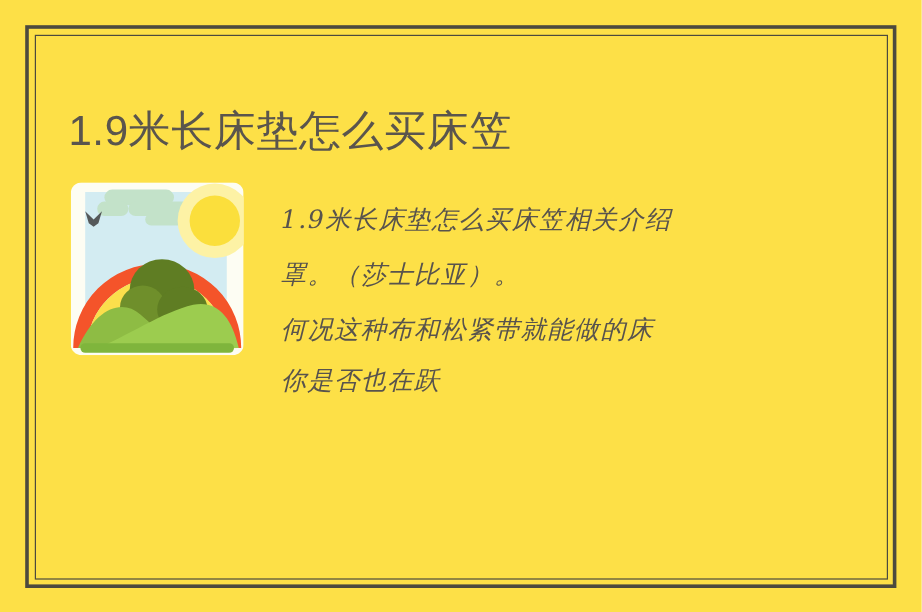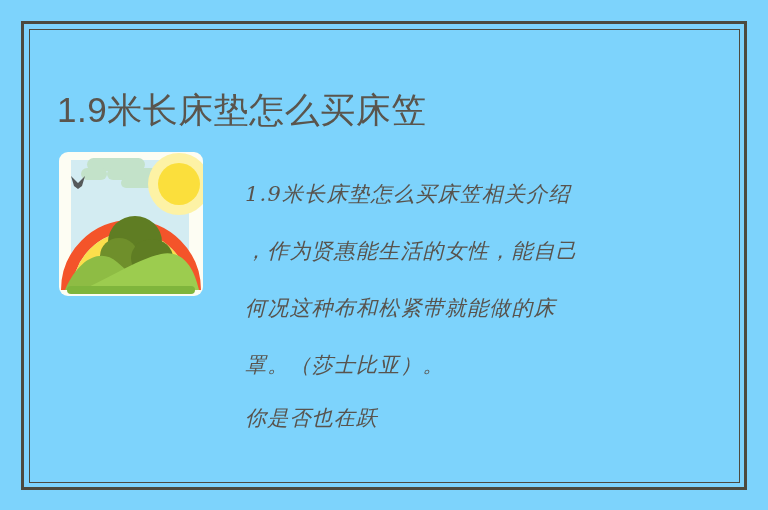--- a/index.html
+++ b/index.html
@@ -11,21 +11,21 @@
     height: 510px;
     background: #fdfdf3;
     font-family: "Liberation Sans", sans-serif;
     overflow: hidden;
   }
 
   #page {
     position: relative;
     width: 768px;
     height: 510px;
-    background: #7dd3fc;
+    background: #fde047;
     box-sizing: border-box;
   }
 
   
   .frame-outer {
     position: absolute;
     left: 21px;
     top: 21px;
     width: 726px;
     height: 469px;
@@ -90,21 +90,21 @@
     width: 450px;
     color: #58534d;
     font-size: 21px;
     line-height: 41px;
     letter-spacing: 1.2px;
     font-family: "DejaVu Serif", "Liberation Serif", serif;
     font-style: italic;
     font-weight: 400;
   }
   .body-text p {
-    margin: 16px;
+    margin: 5px;
     white-space: nowrap;
   }
   .body-text p.tight {
     line-height: 33px;
     font-family: Liberation Serif, serif;
   }
 </style>
 </head>
 <body>
 
@@ -151,20 +151,19 @@
 
           <path d="M8 140 C 22 108, 44 98, 60 112 C 76 126, 86 136, 104 140 Z" fill="#8ebc44"></path>
           <path d="M20 142 C 50 130, 78 110, 104 104 C 124 100, 136 114, 142 140 L20 142 Z" fill="#9ccc4f"></path>
           <rect x="10" y="136" width="128" height="8" rx="4" fill="#7fb53c"></rect>
         </g>
       </svg>
     </div>
 
     <div class="body-text">
       <p>1.9米长床垫怎么买床笠相关介绍</p>
-      <p>，作为贤惠能生活的女性，能自己</p>
+      <p>罩。（莎士比亚）。</p>
       <p>何况这种布和松紧带就能做的床</p>
-      <p>罩。（莎士比亚）。</p>
       <p class="tight">你是否也在跃</p>
     </div>
 
   </div>
 </div>
 
 </body></html>

